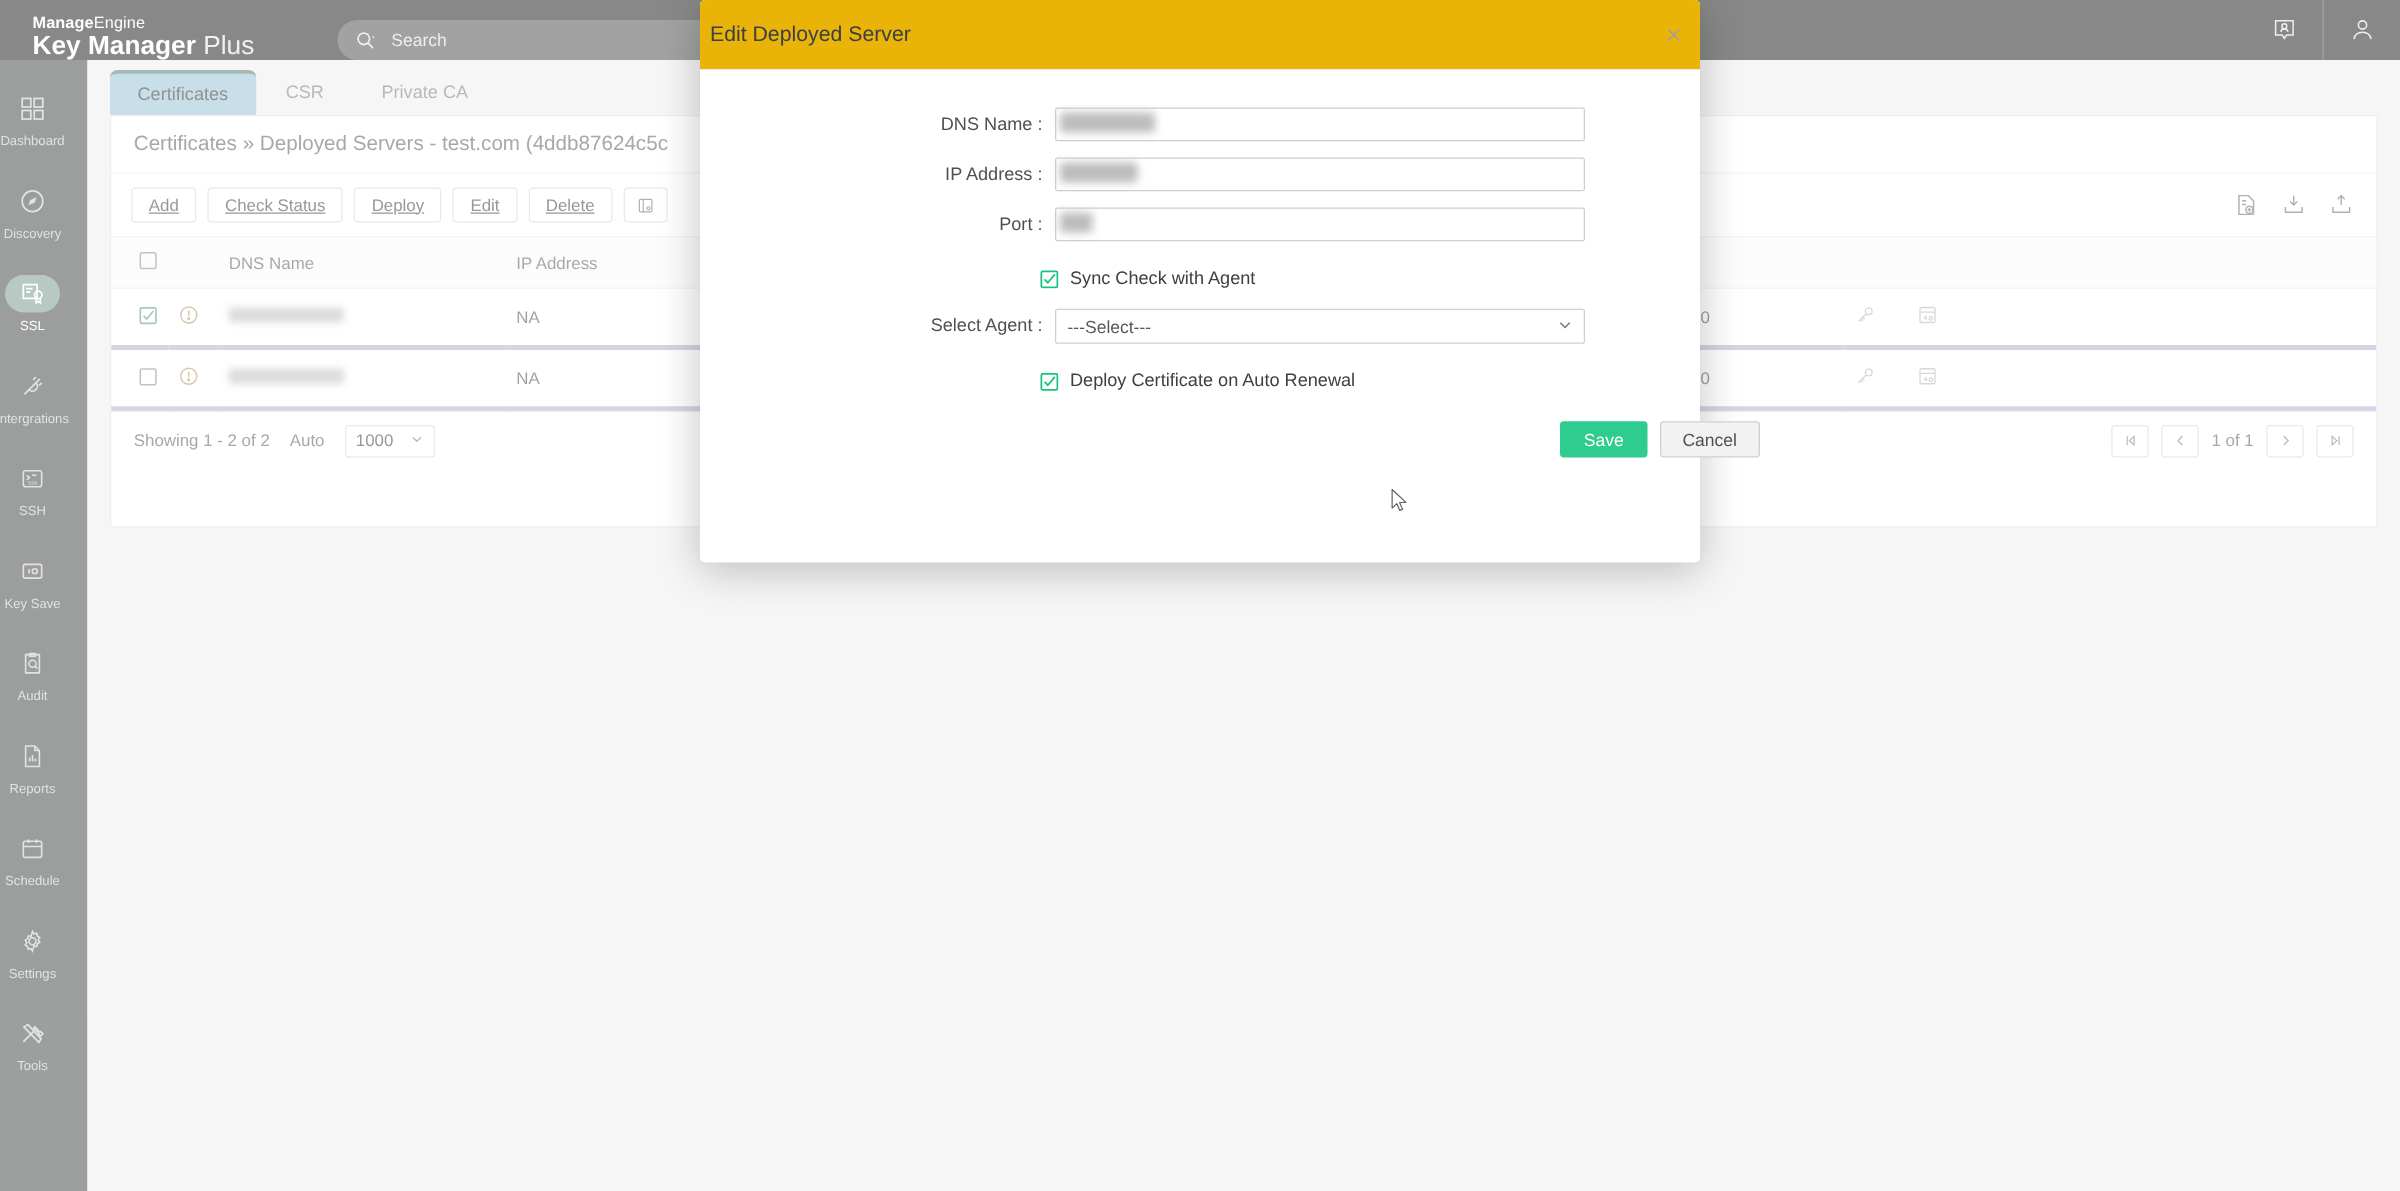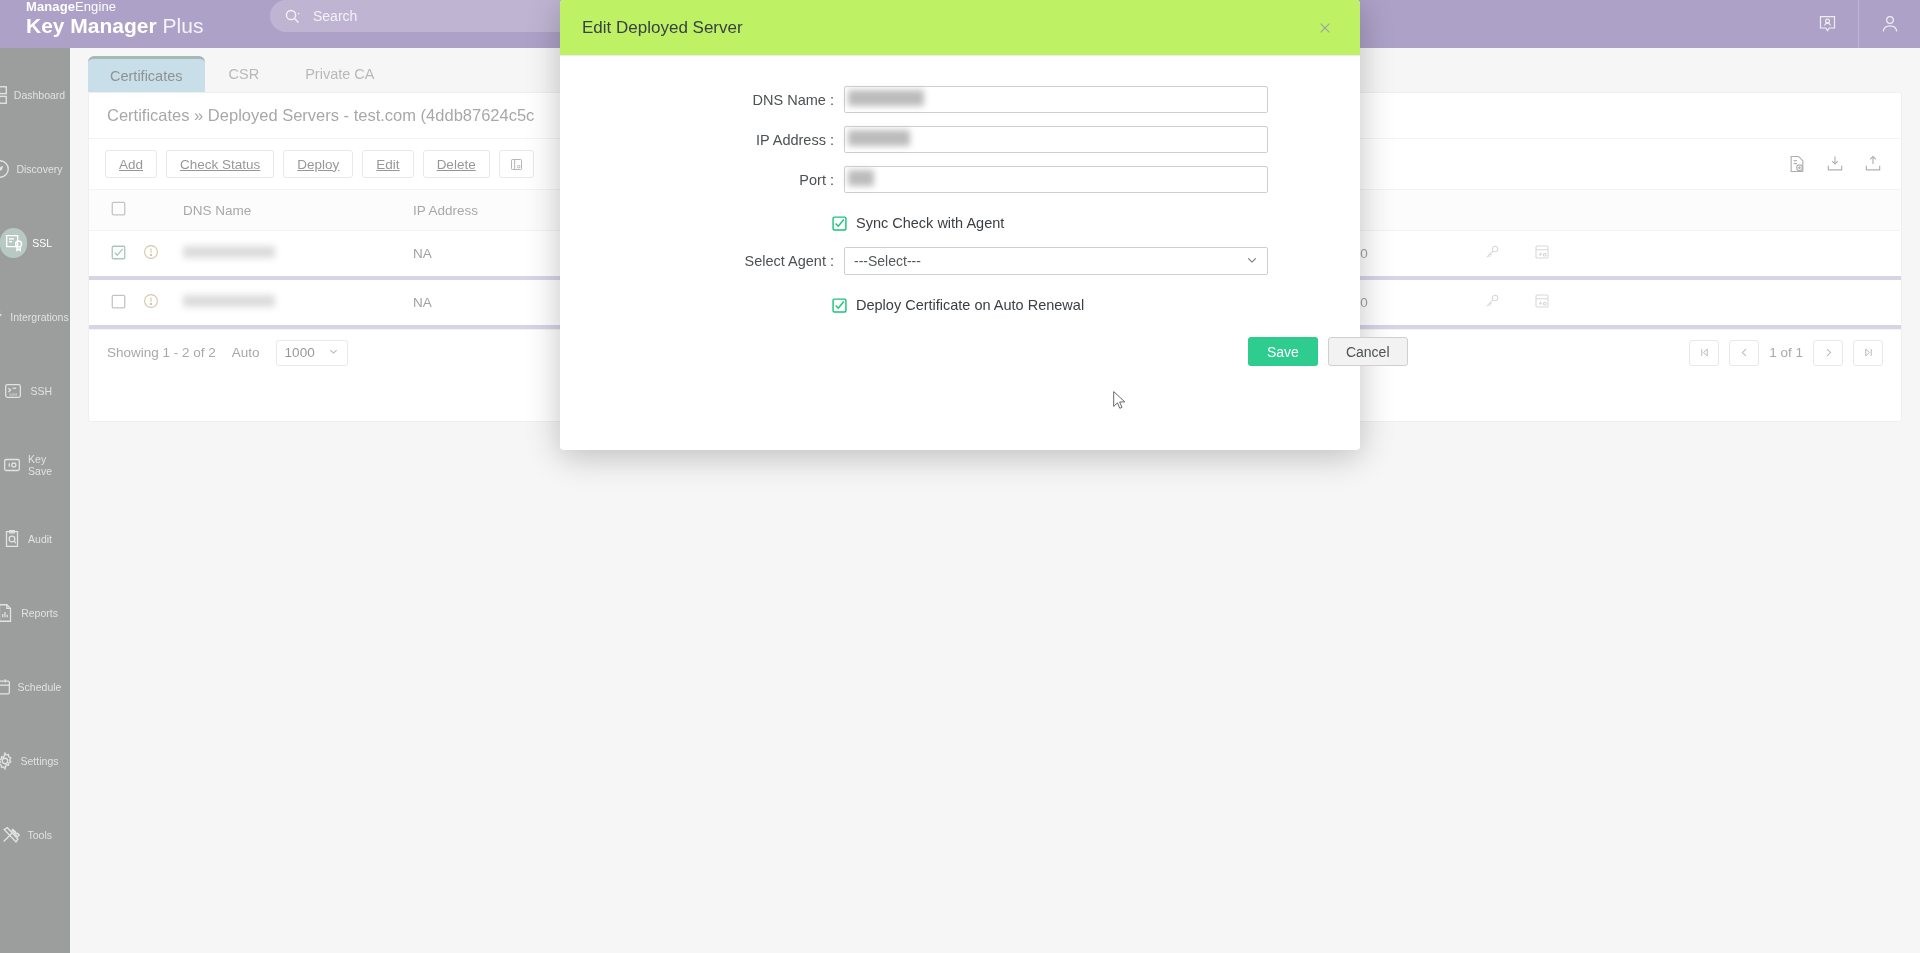--- a/index.html
+++ b/index.html
@@ -20,22 +20,22 @@
   #page {
     position: absolute; inset: 0;
     filter: grayscale(60%);
     opacity: 0.62;
   }
 
   
   .topbar {
     position: absolute; top: 0; left: 0;
     width: 1920px; height: 48px;
-    background: #8b5cf6;
-    display: flex; align-items: flex-start;
+    background: #404040;
+    display: flex; align-items: flex-end;
   }
   .brand { padding-left: 26px; width: 232px; color: #ffffff; line-height: 1.05; }
   .brand .l1 { font-size: 13px; font-weight: 700; letter-spacing: .1px; }
   .brand .l1 .thin { font-weight: 400; }
   .brand .l2 { font-size: 21px; font-weight: 700; margin-top: 1px; }
   .brand .l2 .thin { font-weight: 400; opacity: .88; }
 
   .searchwrap {
     margin-left: 38px; width: 640px; height: 32px;
     background: rgba(255,255,255,.22);
@@ -59,21 +59,21 @@
 
   
   .sidebar {
     position: absolute; top: 48px; left: 0;
     width: 70px; height: 905px;
     background: #5f6364;
     padding-top: 10px;
   }
   .navitem {
     width: 52px; height: 74px;
-    display: flex; flex-direction: row;
+    display: flex; flex-direction: column;
     align-items: center; justify-content: center;
     color: #cfd3d4; font-size: 10.5px;
     gap: 5px;
   }
   .navitem .pill {
     width: 44px; height: 30px; border-radius: 15px;
     display: flex; align-items: center; justify-content: center;
   }
   .navitem.active .pill { background: #6ab497; }
   .navitem.active { color: #ffffff; }
@@ -171,25 +171,25 @@
   .modal {
     position: absolute; left: 560px; top: 0;
     width: 800px; height: 450px;
     background: #ffffff;
     border-radius: 4px;
     box-shadow: 0 6px 34px rgba(0,0,0,.24);
     z-index: 50;
     display: flex; flex-direction: column;
   }
   .modal-head {
-    height: 56px; background: #bef264;
+    height: 56px; background: #eab308;
     border-bottom: 1px solid #ececec;
     border-radius: 4px 4px 0 0;
     display: flex; align-items: center;
-    padding: 0 22px;
+    padding: 0 8px;
   }
   .modal-title { font-size: 17px; color: #3b4045; }
   .modal-close {
     margin-left: auto; width: 26px; height: 26px;
     display: flex; align-items: center; justify-content: center;
     color: #9aa0a4; font-size: 17px; line-height: 1;
   }
   .modal-body { padding: 30px 0 0 0; flex: 1; }
 
   .frow {

